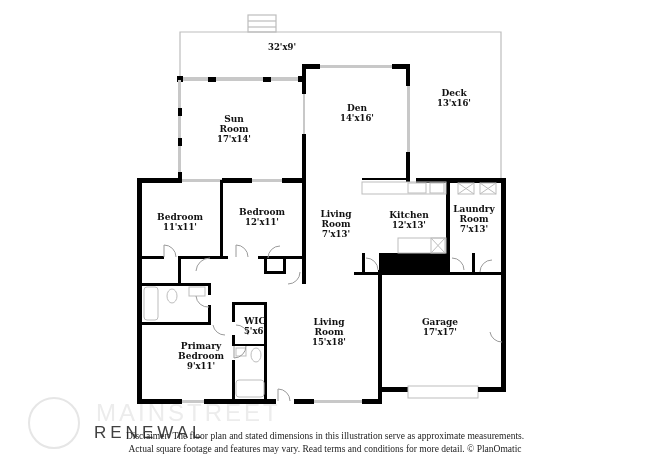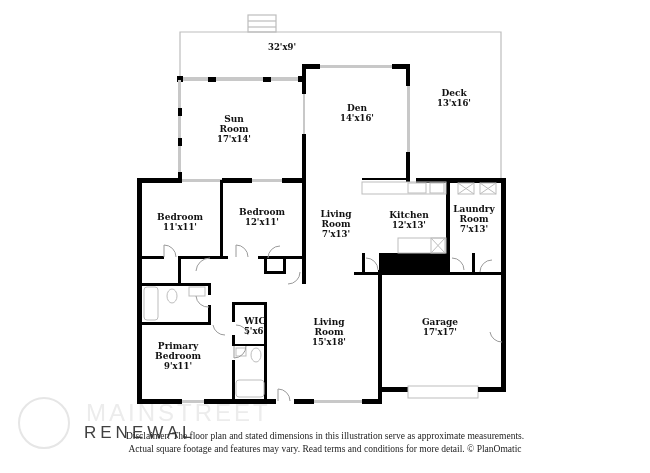--- a/index.html
+++ b/index.html
@@ -1,20 +1,20 @@
 <!DOCTYPE html>
 <html><head>
 <meta charset="utf-8">
 <style>
   html, body { margin:0; padding:0; background:#ffffff; }
   body { width:650px; height:473px; position:relative; overflow:hidden; font-family:"DejaVu Serif", serif; }
   #plan { position:absolute; left:0; top:0; width:650px; height:473px; }
   .room-label { position:absolute; text-align:center; font-family:"DejaVu Serif", serif; font-weight:bold; font-size:9px; line-height:10px; color:#111; transform:translateX(-50%); white-space:nowrap; }
   .room-label .dim { font-weight:bold; font-size:8.5px; }
-  .footer-logo { position:absolute; left:14px; top:395px; width:230px; height:55px; }
+  .footer-logo { position:absolute; left:24px; top:395px; width:230px; height:55px; }
   .logo-ring { position:absolute; left:4px; top:2px; width:52px; height:52px; border:2px solid #e6e6e6; border-radius:50%; box-sizing:border-box; }
   .logo-text { position:absolute; left:72px; top:4px; font-family:"Liberation Sans", sans-serif; font-size:24px; letter-spacing:3px; color:#ececec; font-weight:300; }
   .logo-sub { position:absolute; left:70px; top:28px; font-family:"Liberation Sans", sans-serif; font-size:17px; letter-spacing:4px; color:#404040; }
   .disclaimer { position:absolute; left:0; width:650px; top:430px; text-align:center; font-family:"Liberation Serif", serif; font-size:9.5px; line-height:13px; color:#222; }
 </style>
 </head>
 <body>
 
 <svg id="plan" viewBox="0 0 650 473" xmlns="http://www.w3.org/2000/svg">
 
@@ -181,21 +181,21 @@
 </div>
 <div class="room-label" style="left:255px; top:316px;">
   <div>WIC</div>
   <div class="dim">5'x6'</div>
 </div>
 <div class="room-label" style="left:329px; top:317px;">
   <div>Living</div>
   <div>Room</div>
   <div class="dim">15'x18'</div>
 </div>
-<div class="room-label" style="left:178px; top:341px;">
+<div class="room-label" style="left:201px; top:341px;">
   <div>Primary</div>
   <div>Bedroom</div>
   <div class="dim">9'x11'</div>
 </div>
 <div class="room-label" style="left:440px; top:317px;">
   <div>Garage</div>
   <div class="dim">17'x17'</div>
 </div>
 
 <div class="footer-logo">

